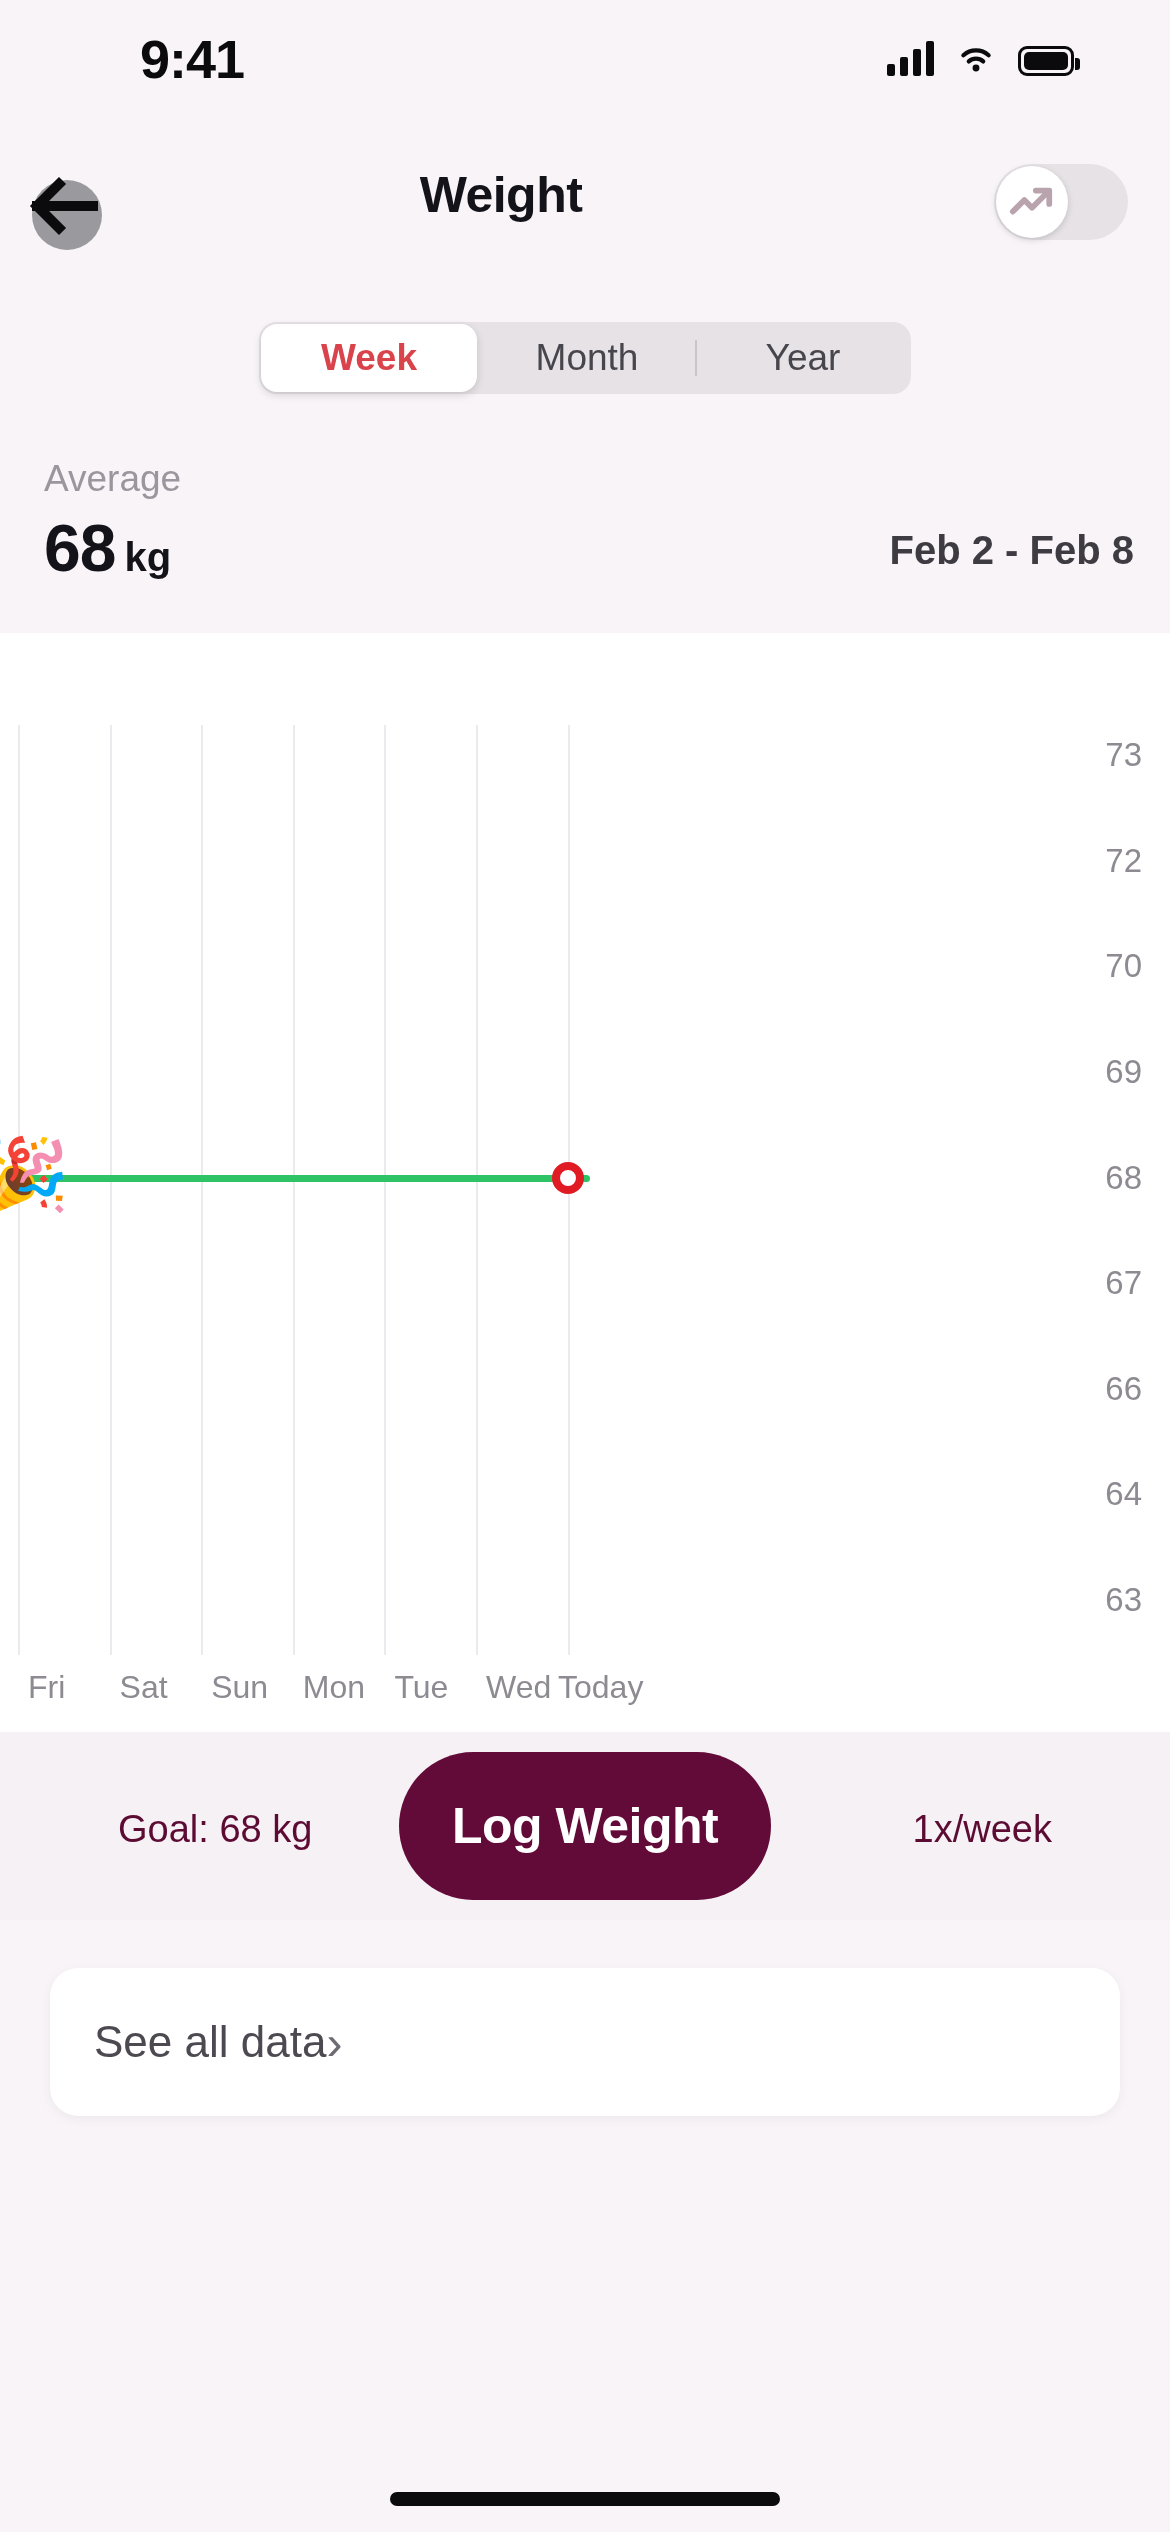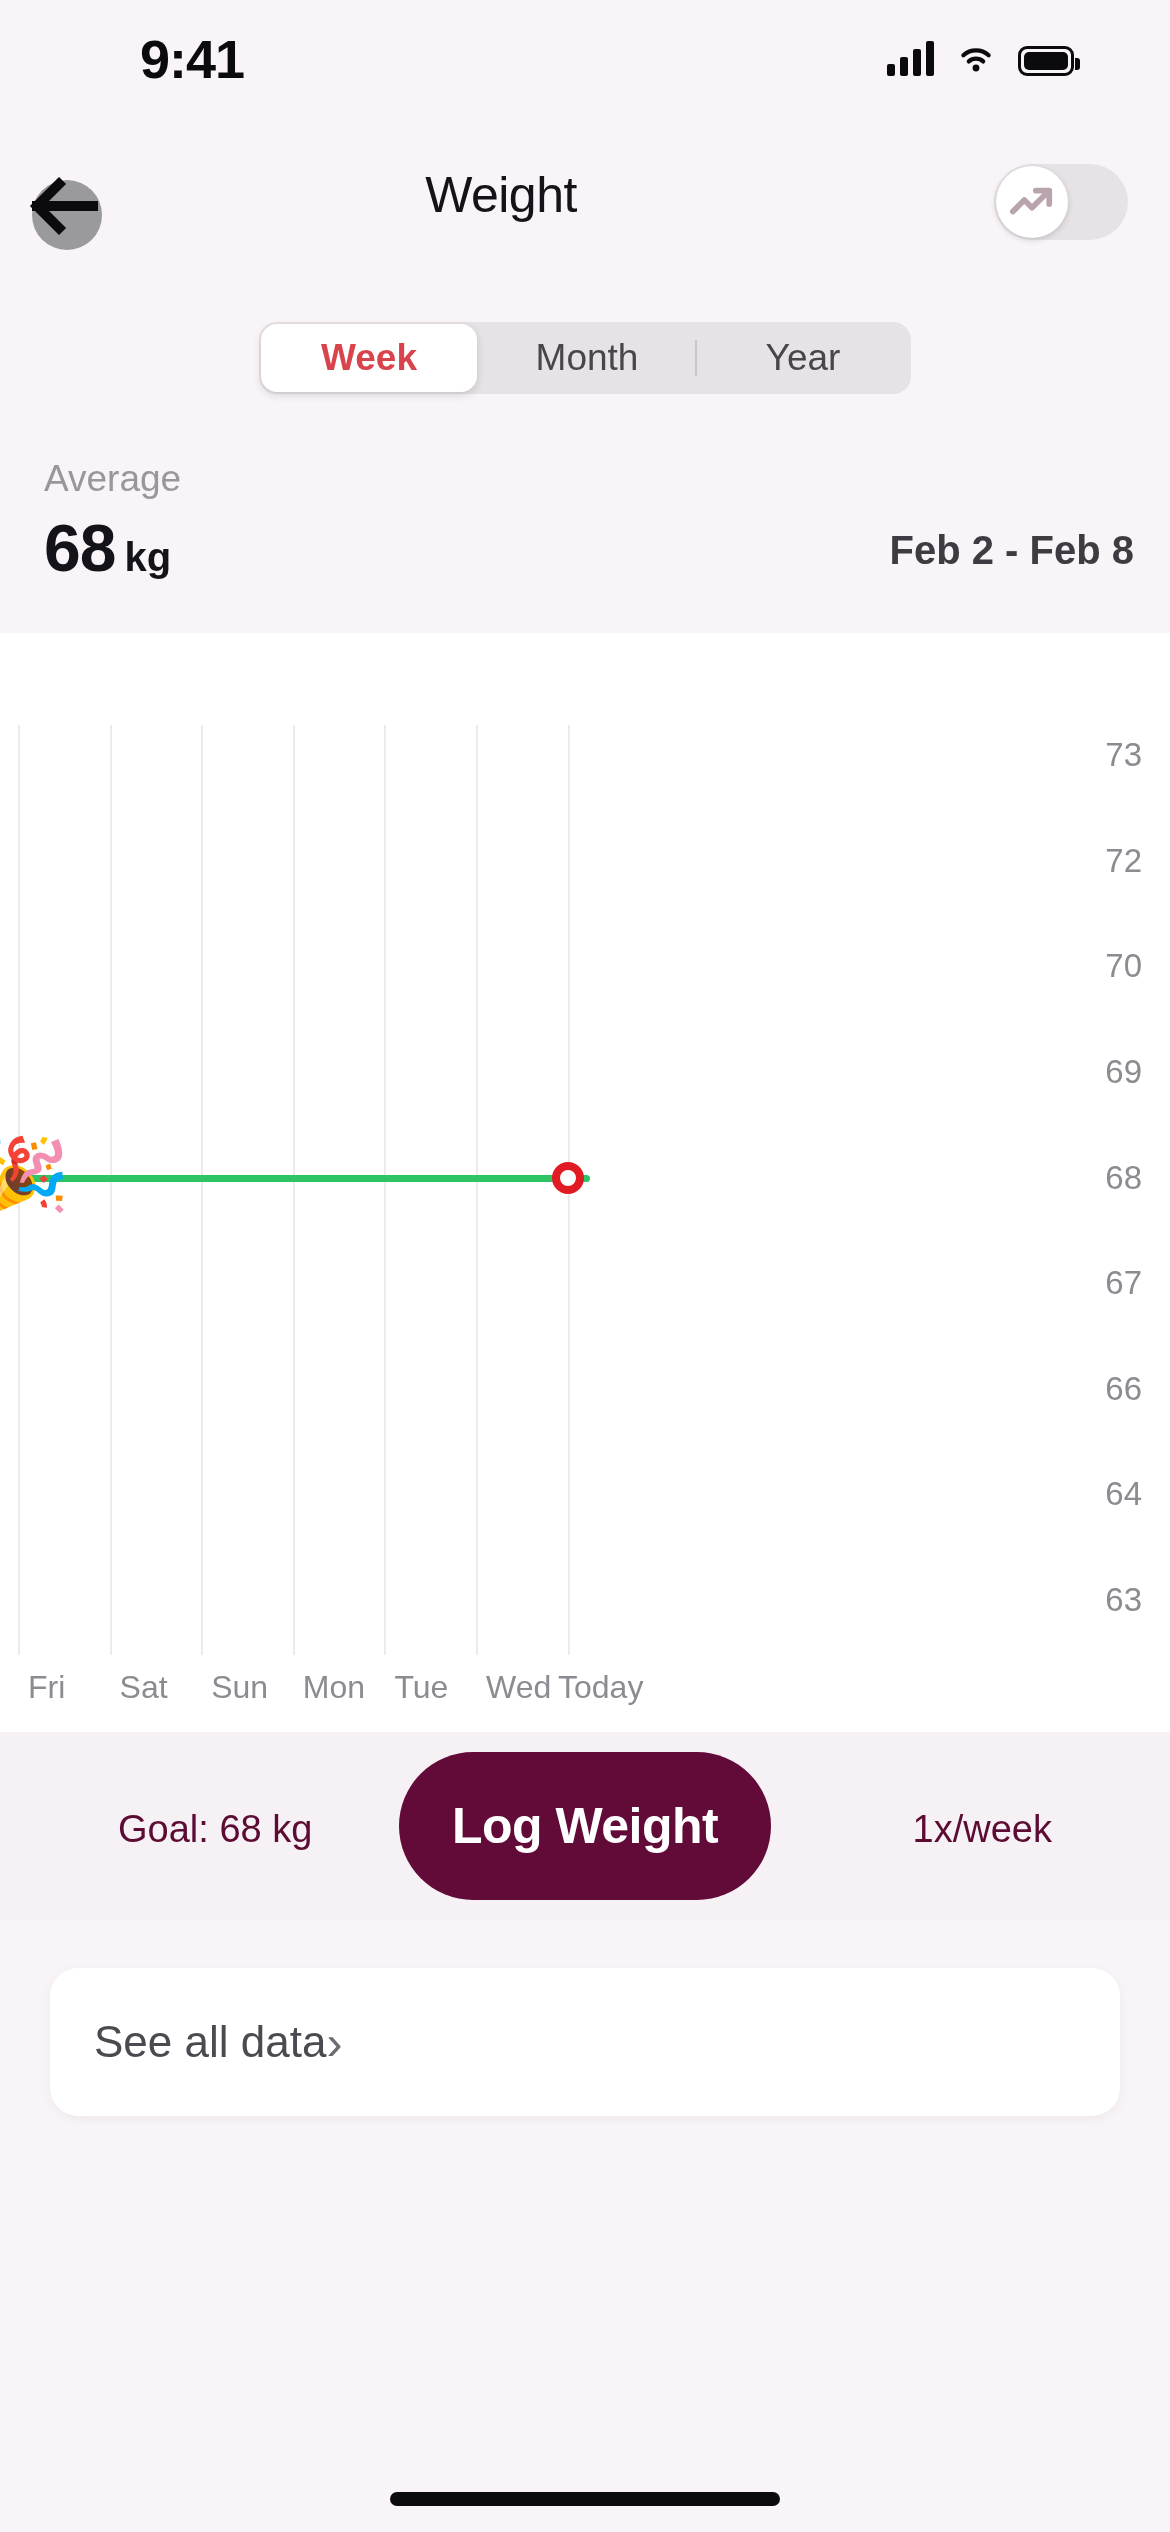--- a/index.html
+++ b/index.html
@@ -38,21 +38,21 @@
     position:absolute; left:18px; top:8px; width:96px; height:96px;
     display:flex; align-items:center; justify-content:center;
   }
   .back-btn .halo {
     position:absolute; left:14px; top:22px; width:70px; height:70px;
     border-radius:50%; background:#9a9a9e;
   }
   .back-btn svg { position:relative; }
   .nav-title {
     position:absolute; left:0; top:16px; width:1002px; text-align:center;
-    font-size:50px; font-weight:400; color:#14131a; letter-spacing:-0.5px;
+    font-size:50px; font-weight:700; color:#14131a; letter-spacing:-0.5px;
   }
   .trend-toggle {
     position:absolute; right:42px; top:14px; width:134px; height:76px;
     border-radius:38px; background:#e6e2e6;
   }
   .trend-knob {
     position:absolute; left:2px; top:2px; width:72px; height:72px;
     border-radius:50%; background:#ffffff;
     box-shadow:0 2px 6px rgba(0,0,0,.16);
     display:flex; align-items:center; justify-content:center;

